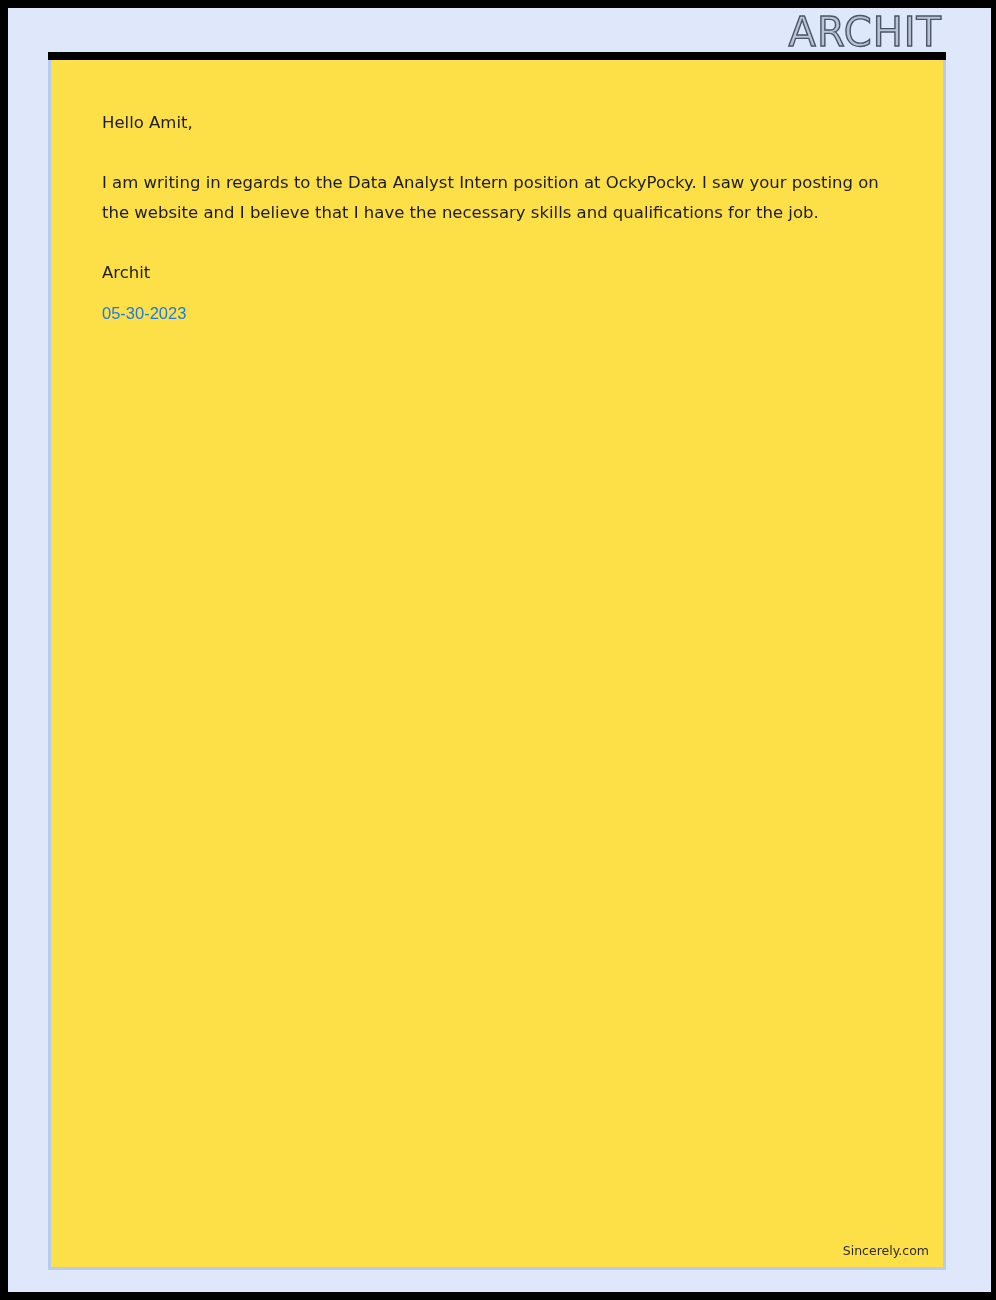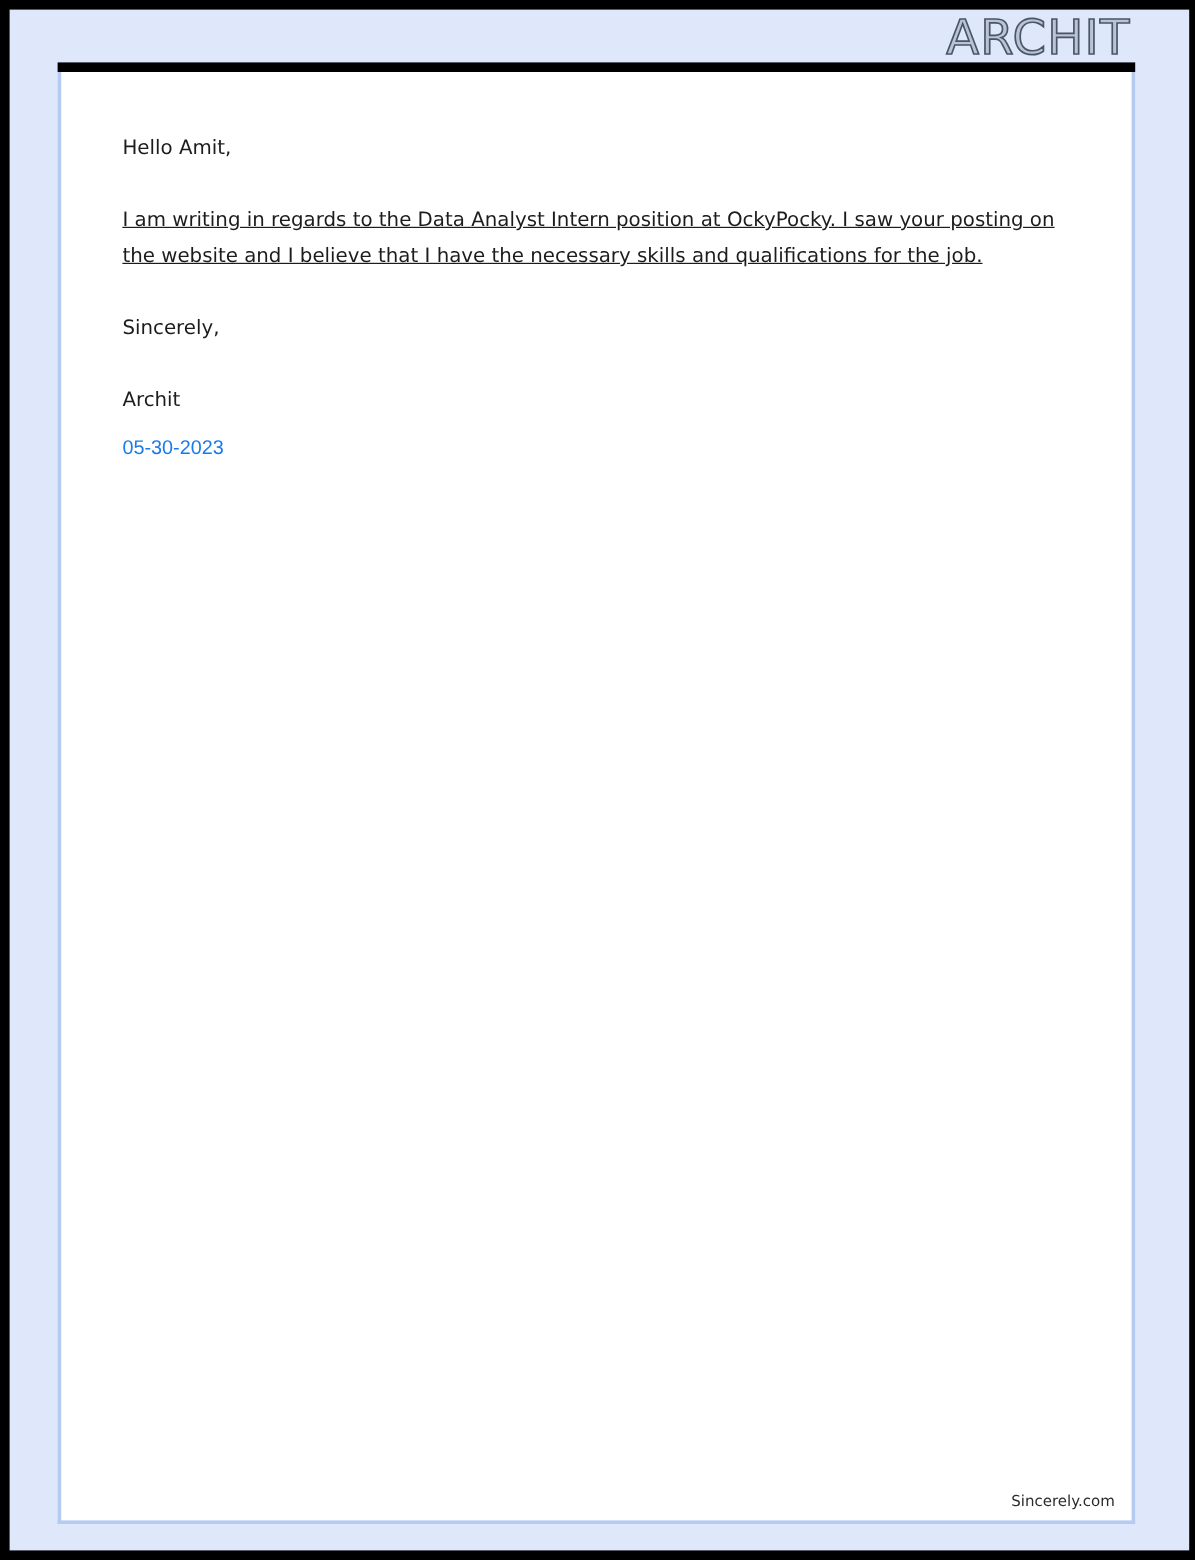--- a/index.html
+++ b/index.html
@@ -60,21 +60,21 @@
     background: #000000;
   }
 
   
   .letter-sheet {
     position: absolute;
     left: 40px;
     top: 52px;
     width: 898px;
     height: 1210px;
-    background: #ffffff;
+    background: #fde047;
     border-left: 3px solid #b6cbf2;
     border-right: 3px solid #b6cbf2;
     border-bottom: 3px solid #b6cbf2;
     box-sizing: border-box;
     overflow: hidden;
   }
 
   .letter-body {
     position: absolute;
     left: 51px;
@@ -89,21 +89,20 @@
     font-family: "DejaVu Sans", sans-serif;
     font-size: 16.5px;
     line-height: 30px;
     color: #1c1c1c;
     margin: 0 0 30px 0;
     font-weight: 400;
   }
 
   .letter-para {
     max-width: 796px;
-    text-decoration: underline;
   }
 
   .closing-line.thanks { margin-bottom: 30px; }
   .closing-line.sincerely { margin-bottom: 30px; }
   .signature-name { margin-bottom: 10px; }
 
   .signature-date {
     font-family: Liberation Sans, sans-serif;
     font-size: 16.5px;
     line-height: 30px;
@@ -137,21 +136,20 @@
 
     <div class="letter-body">
 
       <p class="salutation">Hello Amit,</p>
 
       <p class="letter-para">I am writing in regards to the Data Analyst Intern position at OckyPocky. I saw your posting on the website and I believe that I have the necessary skills and qualifications for the job.</p>
 
 
 
 
-      <p class="closing-line sincerely">Sincerely,</p>
 
       <p class="signature-name">Archit</p>
 
       <p class="signature-date">05-30-2023</p>
 
     </div>
 
     <div class="sheet-footer">Sincerely.com</div>
 
   </div>

